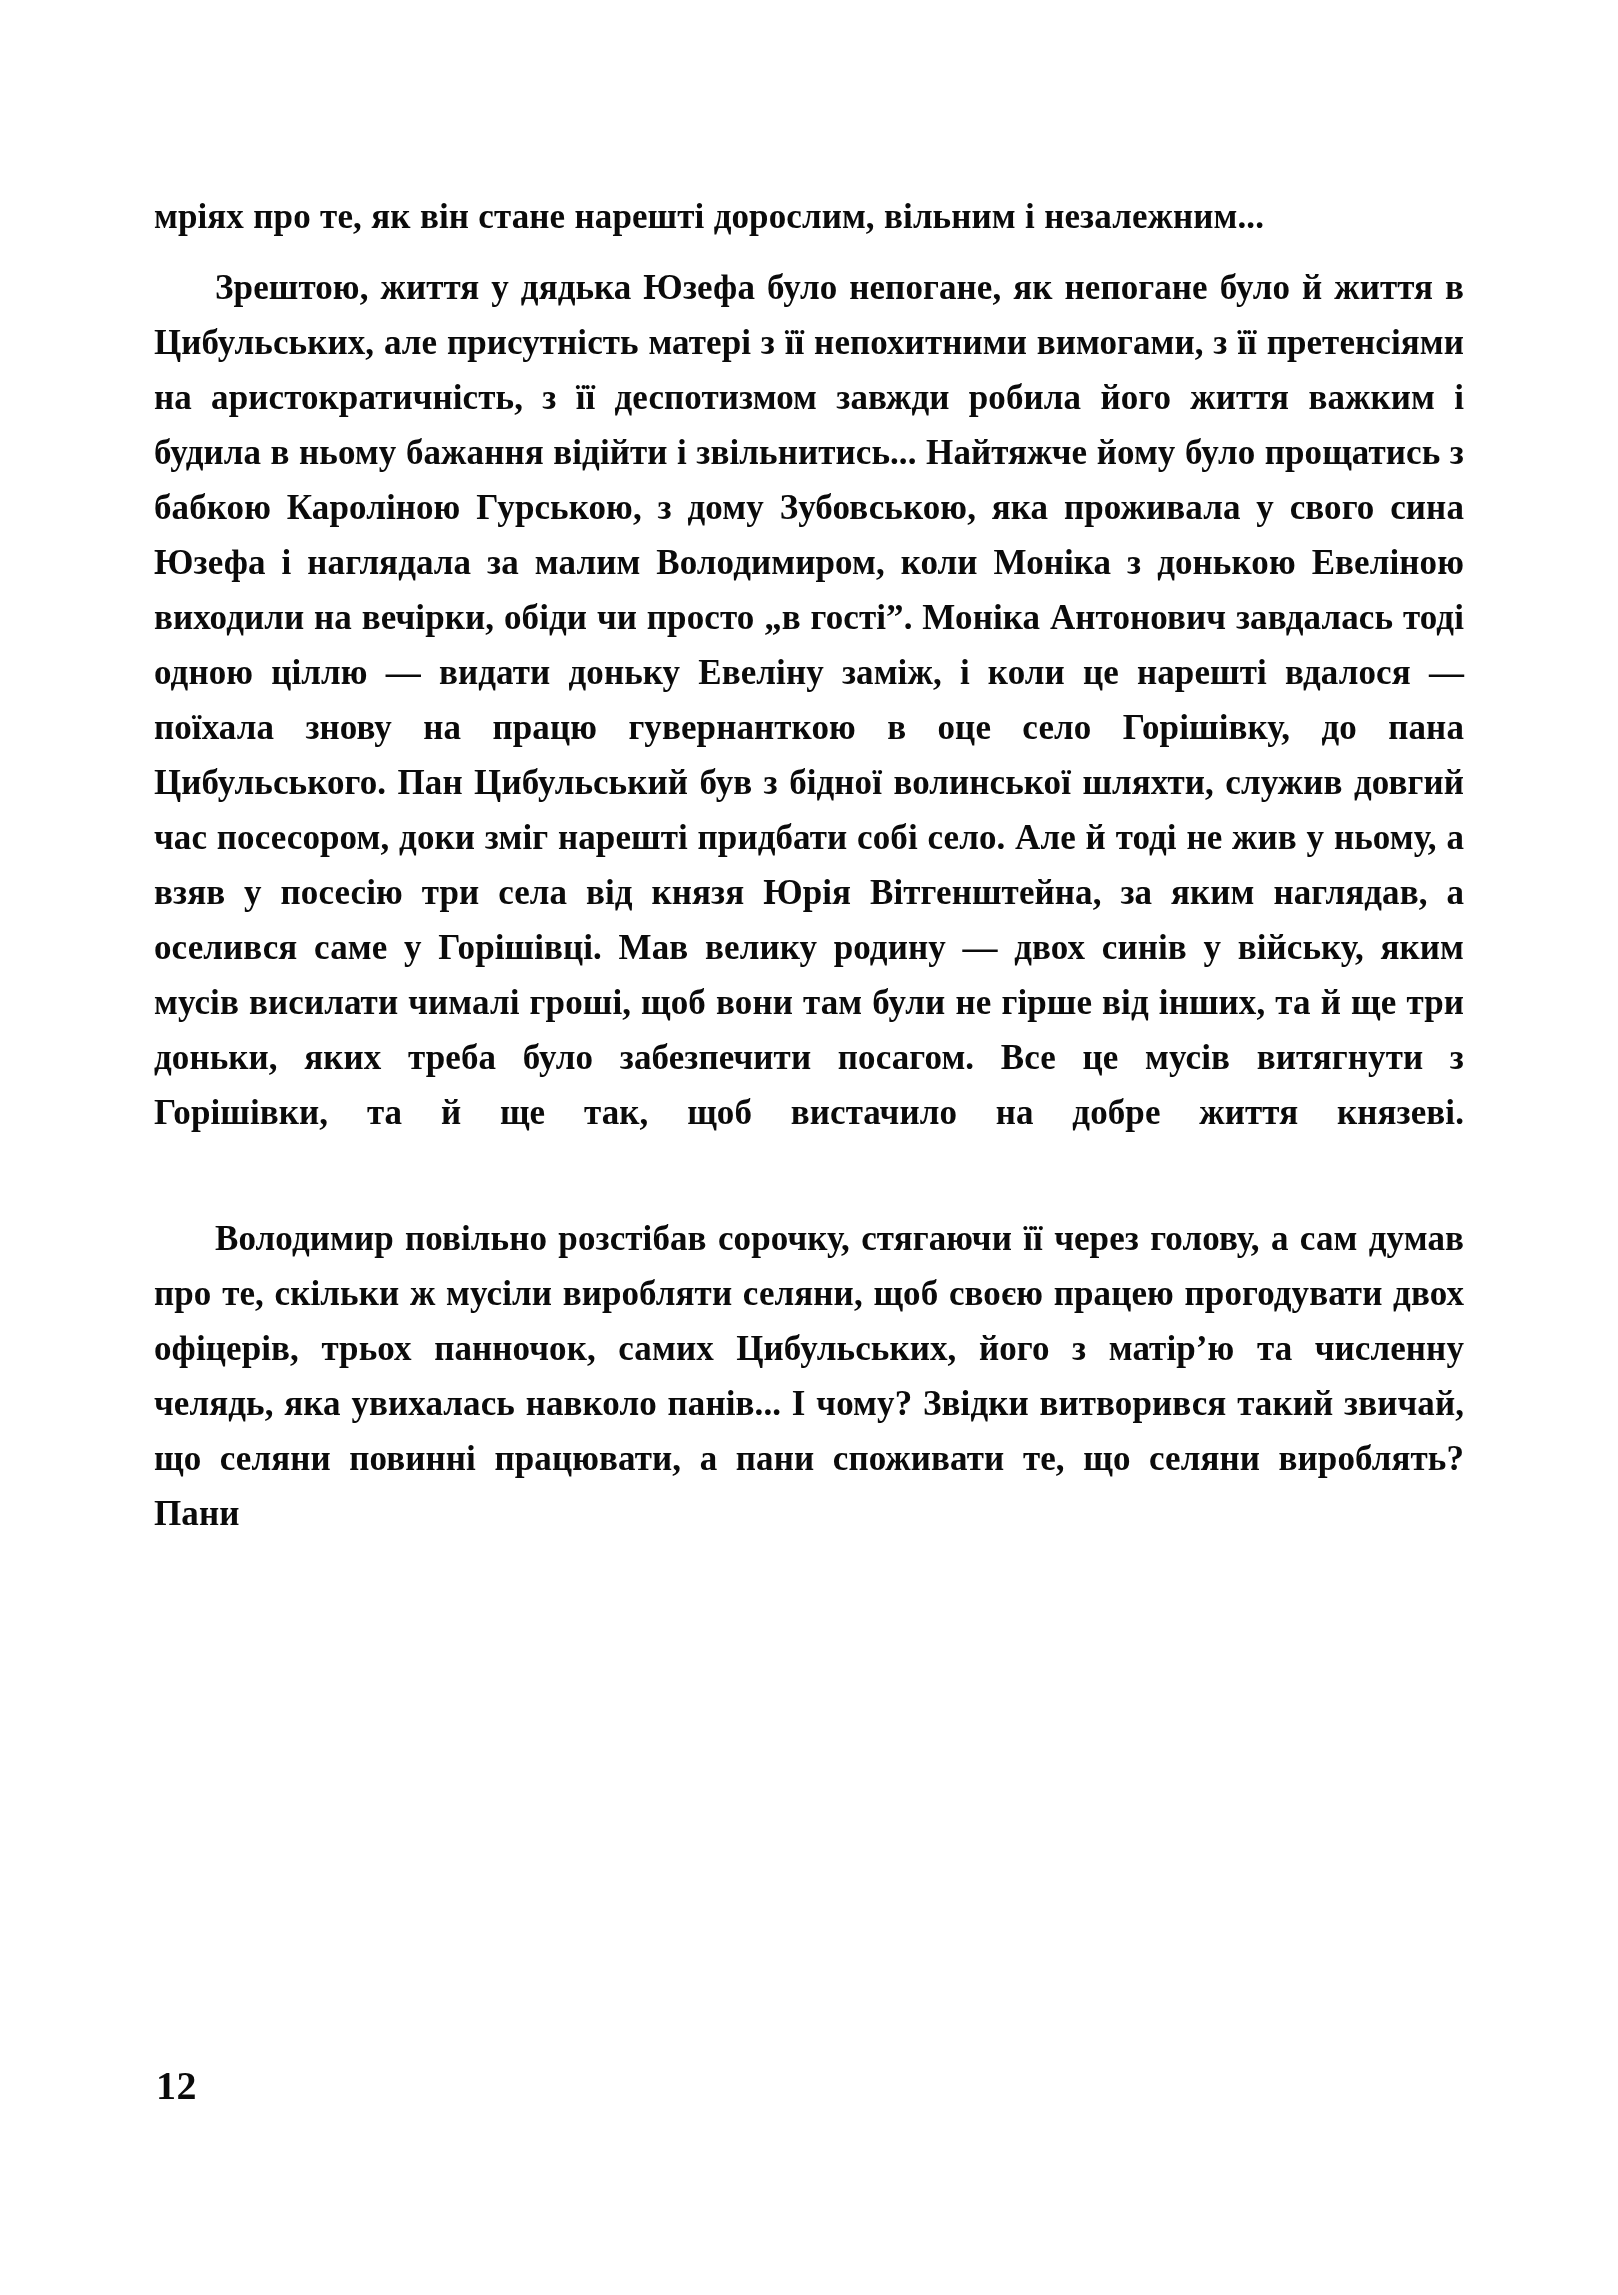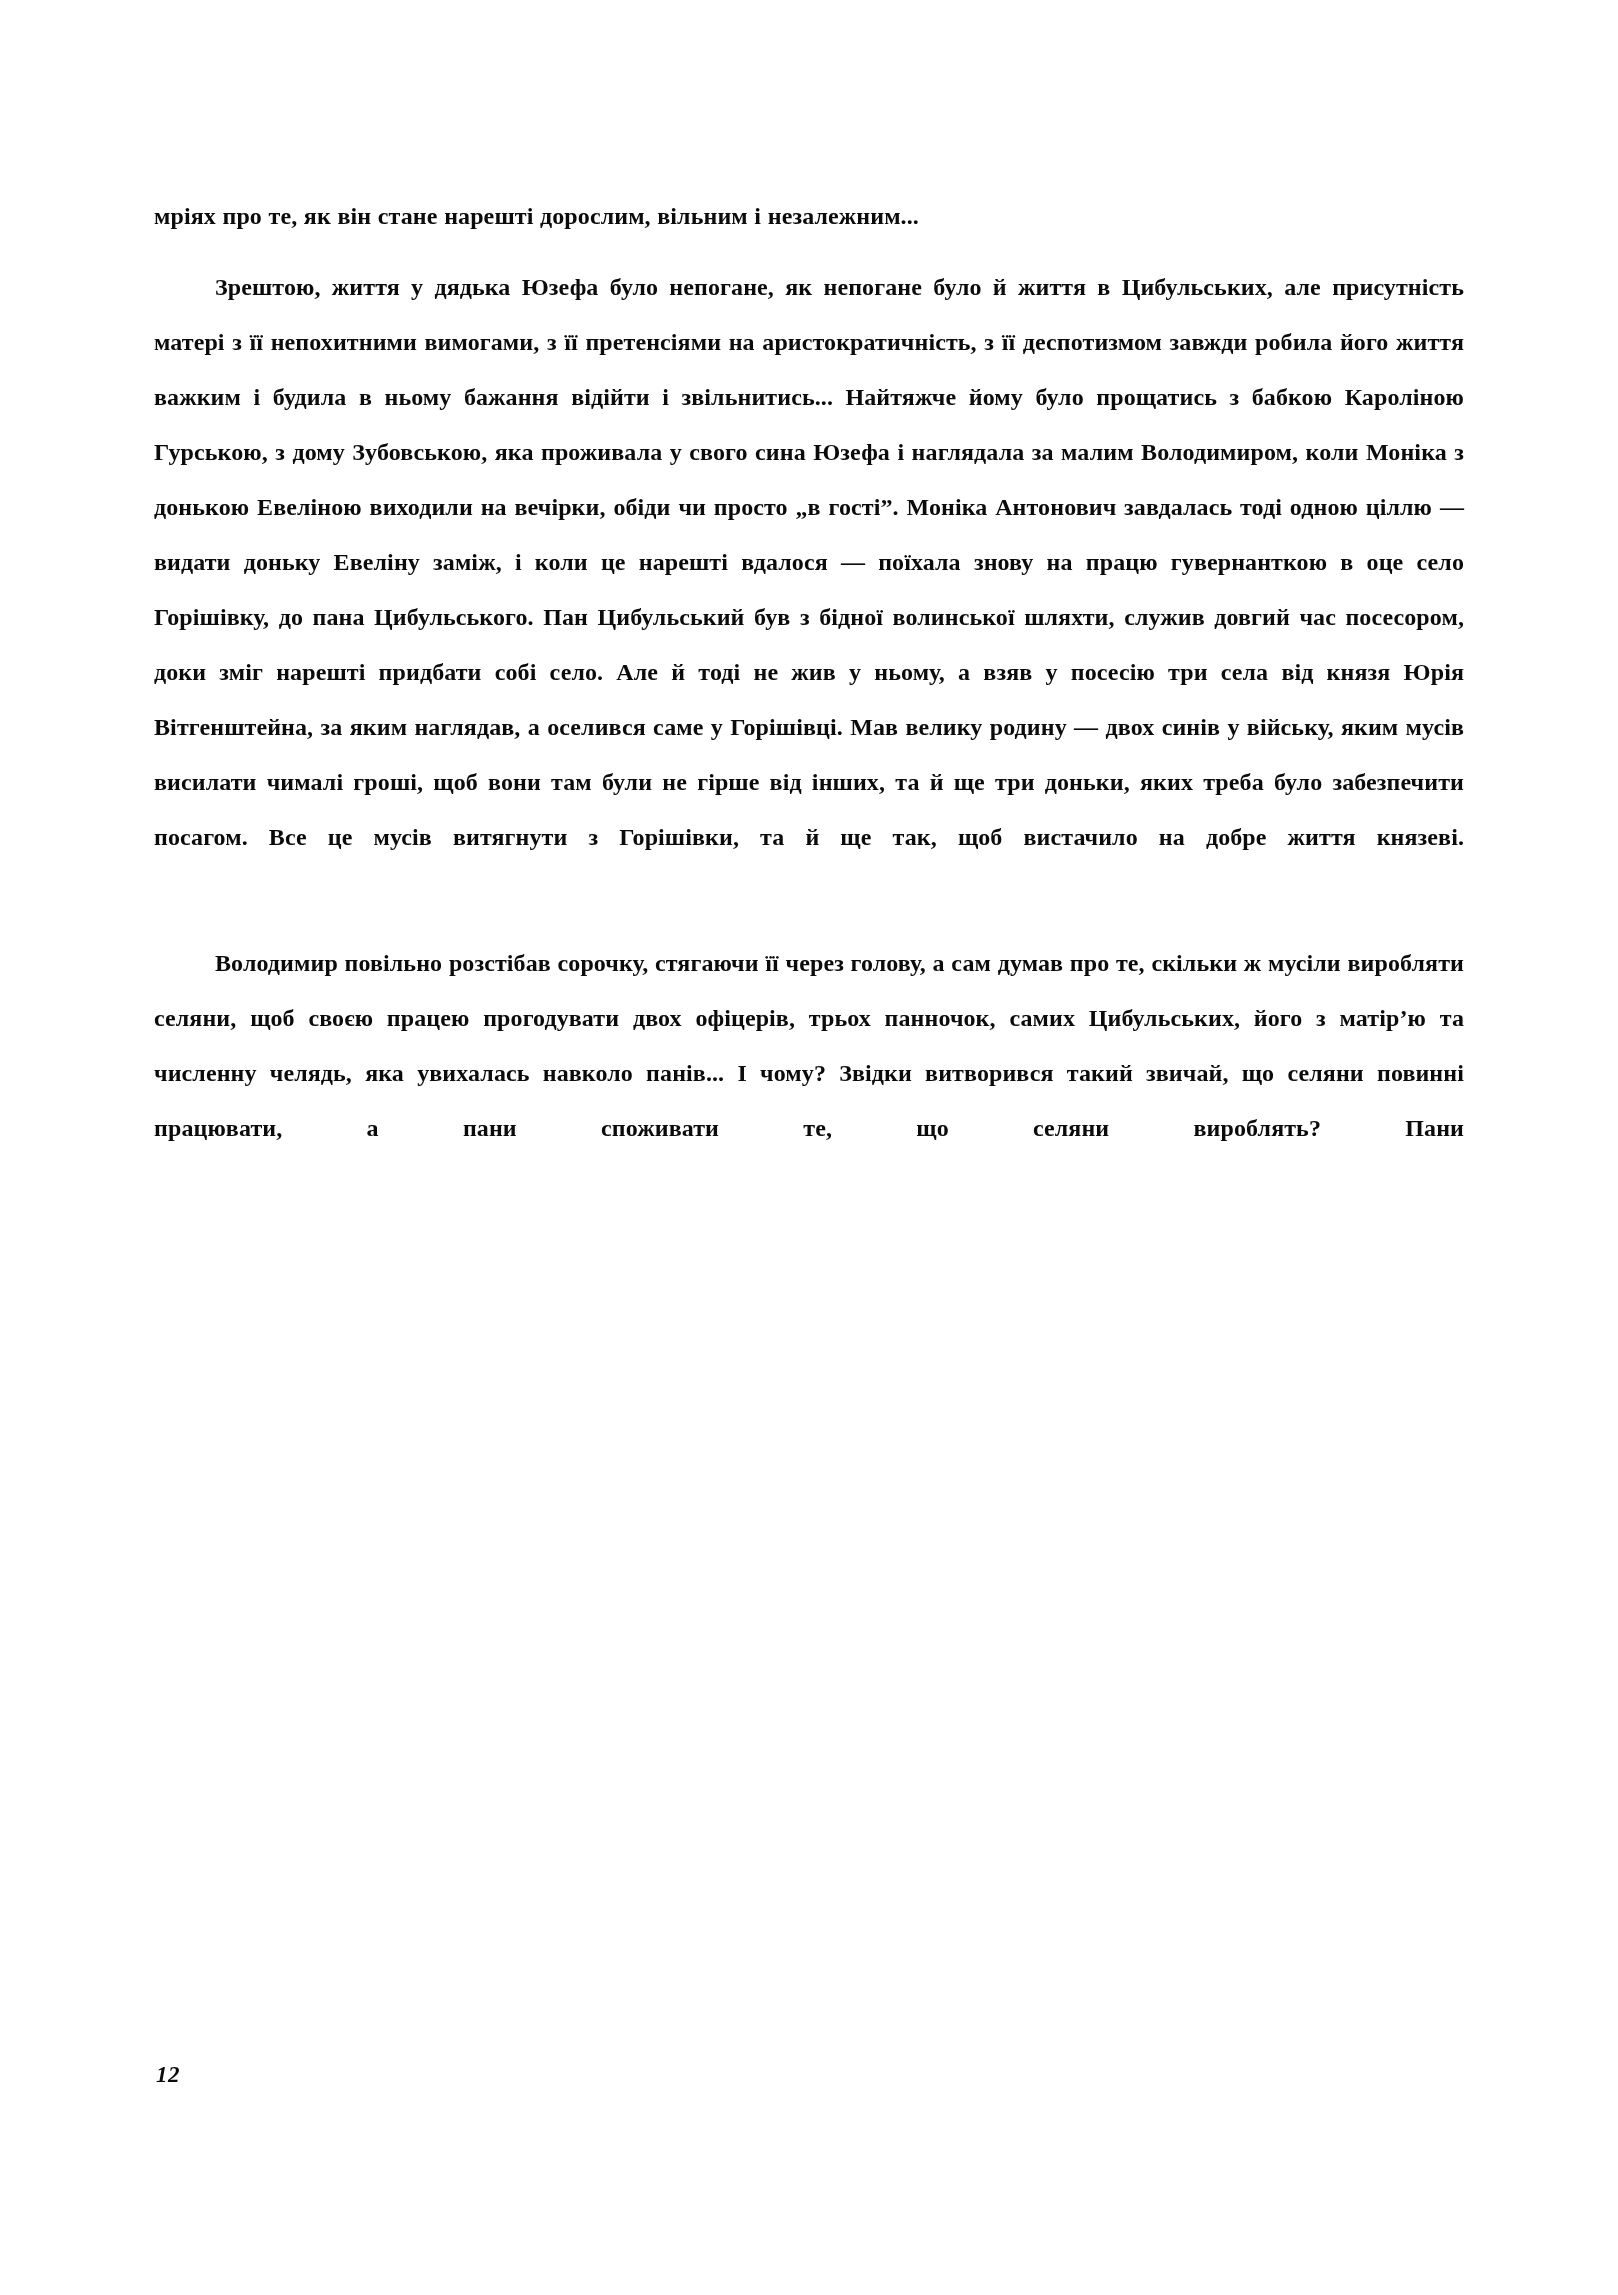--- a/index.html
+++ b/index.html
@@ -20,21 +20,21 @@
   
   #text-block {
     position: absolute;
     left: 154px;
     top: 189px;
     width: 1310px;
   }
   .para {
     margin: 0;
     padding: 0;
-    font-size: 24px;
+    font-size: 35px;
     line-height: 55px;
     letter-spacing: 0.1px;
     word-spacing: 0.5px;
     text-align: justify;
     text-justify: inter-word;
     font-weight: 600;
     -webkit-font-smoothing: none;
   }
   .para + .para {
     margin-top: 16px;
@@ -49,22 +49,21 @@
     width: 100%;
   }
   .para.last-ragged::after {
     display: none;
   }
   #page-number {
     position: absolute;
     left: 156px;
     top: 2062px;
     font-family: "Liberation Serif", "DejaVu Serif", serif;
-    font-style: italic;
-    font-size: 23px;
+    font-size: 40px;
     font-weight: 600;
     color: #0b0b0b;
     letter-spacing: 0.5px;
     text-align: center;
   }
 </style>
 </head>
 <body>
 
 <div id="page">

